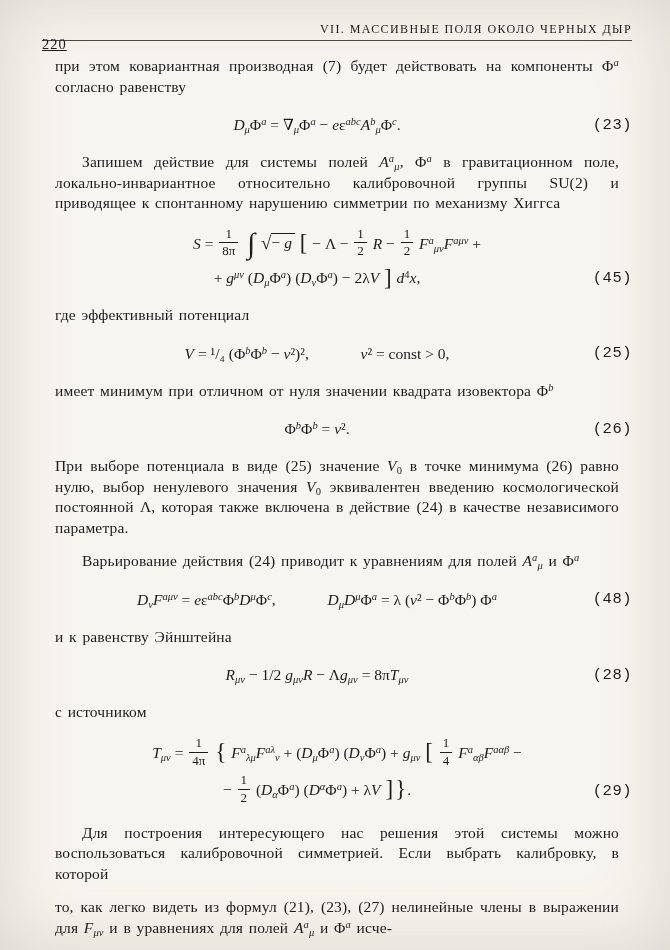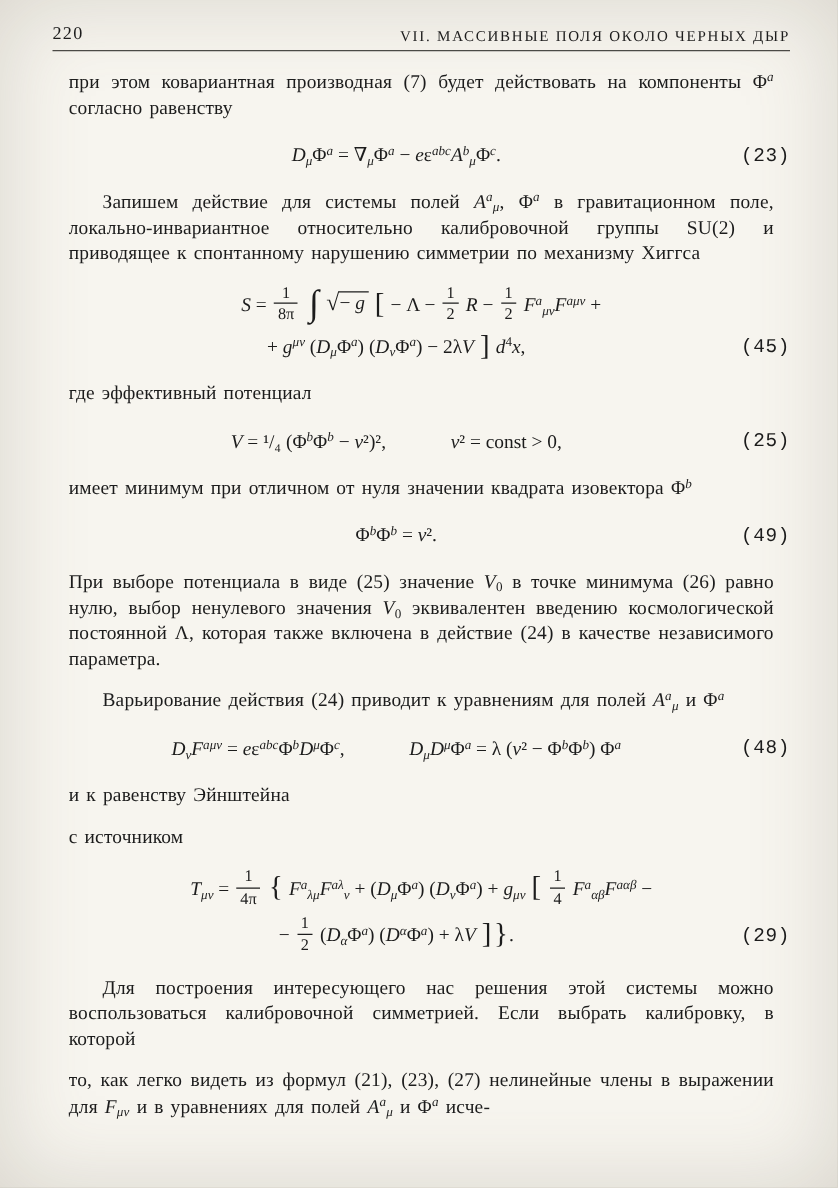--- a/index.html
+++ b/index.html
@@ -16,22 +16,22 @@
     box-sizing: border-box;
     font-family: "Liberation Serif", "DejaVu Serif", serif;
     font-size: 15.5px;
     line-height: 20.5px;
     color: #1c1c1c;
     overflow: hidden;
   }
 
   .page-header { position: relative; height: 20px; }
   .page-number {
-    position: absolute; left: 0; top: 1px;
-    font-size: 14.5px; letter-spacing: 1px;
+    position: absolute; left: 0; top: 18px;
+    font-size: 14.5px; letter-spacing: 1px; text-decoration: underline;
   }
   .chapter-title {
     display: block; text-align: right;
     font-size: 12px; letter-spacing: 1.4px; padding-top: 3px;
     white-space: nowrap;
   }
   .header-rule {
     border: none; border-top: 1.3px solid #4b4a46;
     margin: 4px 0 15px 0;
   }
@@ -128,37 +128,43 @@
       <span class="eq-body"><i>V</i> = ¹/₄ (Φ<sup>b</sup>Φ<sup>b</sup> − <i>v</i>²)², <span class="gap"></span> <i>v</i>² = const &gt; 0,</span>
       <span class="eq-number">(25)</span>
     </div>
   </div>
 
   <p class="para">имеет минимум при отличном от нуля значении квадрата изовектора Φ<sup>b</sup></p>
 
   <div class="equation">
     <div class="eq-line with-number">
       <span class="eq-body">Φ<sup>b</sup>Φ<sup>b</sup> = <i>v</i>².</span>
-      <span class="eq-number">(49)</span>
+      <span class="eq-number">(26)</span>
     </div>
   </div>
 
   <p class="para">При выборе потенциала в виде (25) значение <i>V</i><sub class="up">0</sub> в точке минимума (26) равно нулю, выбор ненулевого значения <i>V</i><sub class="up">0</sub> эквивалентен введению космологической постоянной Λ, которая также включена в действие (24) в качестве независимого параметра.</p>
 
   <p class="para indent">Варьирование действия (24) приводит к уравнениям для полей <i>A</i><sup>a</sup><sub>μ</sub> и Φ<sup>a</sup></p>
 
   <div class="equation">
     <div class="eq-line with-number">
       <span class="eq-body"><i>D</i><sub>ν</sub><i>F</i><sup>aμν</sup> = <i>e</i>ε<sup>abc</sup>Φ<sup>b</sup><i>D</i><sup>μ</sup>Φ<sup>c</sup>, <span class="gap"></span> <i>D</i><sub>μ</sub><i>D</i><sup>μ</sup>Φ<sup>a</sup> = λ (<i>v</i>² − Φ<sup>b</sup>Φ<sup>b</sup>) Φ<sup>a</sup></span>
       <span class="eq-number">(48)</span>
     </div>
   </div>
 
   <p class="para">и к равенству Эйнштейна</p>
 
+  <div class="equation">
+    <div class="eq-line with-number">
+      <span class="eq-body"><i>R</i><sub>μν</sub> − 1/2 <i>g</i><sub>μν</sub><i>R</i> − Λ<i>g</i><sub>μν</sub> = 8π<i>T</i><sub>μν</sub></span>
+      <span class="eq-number">(28)</span>
+    </div>
+  </div>
 
   <p class="para">с источником</p>
 
   <div class="equation">
     <div class="eq-line">
       <span class="eq-body"><i>T</i><sub>μν</sub> = <span class="frac"><span class="fn">1</span><span class="fd">4π</span></span> <span class="br">{</span> <i>F</i><sup>a</sup><sub>λμ</sub><i>F</i><sup>aλ</sup><sub>ν</sub> + (<i>D</i><sub>μ</sub>Φ<sup>a</sup>) (<i>D</i><sub>ν</sub>Φ<sup>a</sup>) + <i>g</i><sub>μν</sub> <span class="br">[</span> <span class="frac"><span class="fn">1</span><span class="fd">4</span></span> <i>F</i><sup>a</sup><sub>αβ</sub><i>F</i><sup>aαβ</sup> −</span>
     </div>
     <div class="eq-line with-number">
       <span class="eq-body">− <span class="frac"><span class="fn">1</span><span class="fd">2</span></span> (<i>D</i><sub>α</sub>Φ<sup>a</sup>) (<i>D</i><sup>α</sup>Φ<sup>a</sup>) + λ<i>V</i> <span class="br">]</span><span class="br">}</span>.</span>
       <span class="eq-number">(29)</span>

